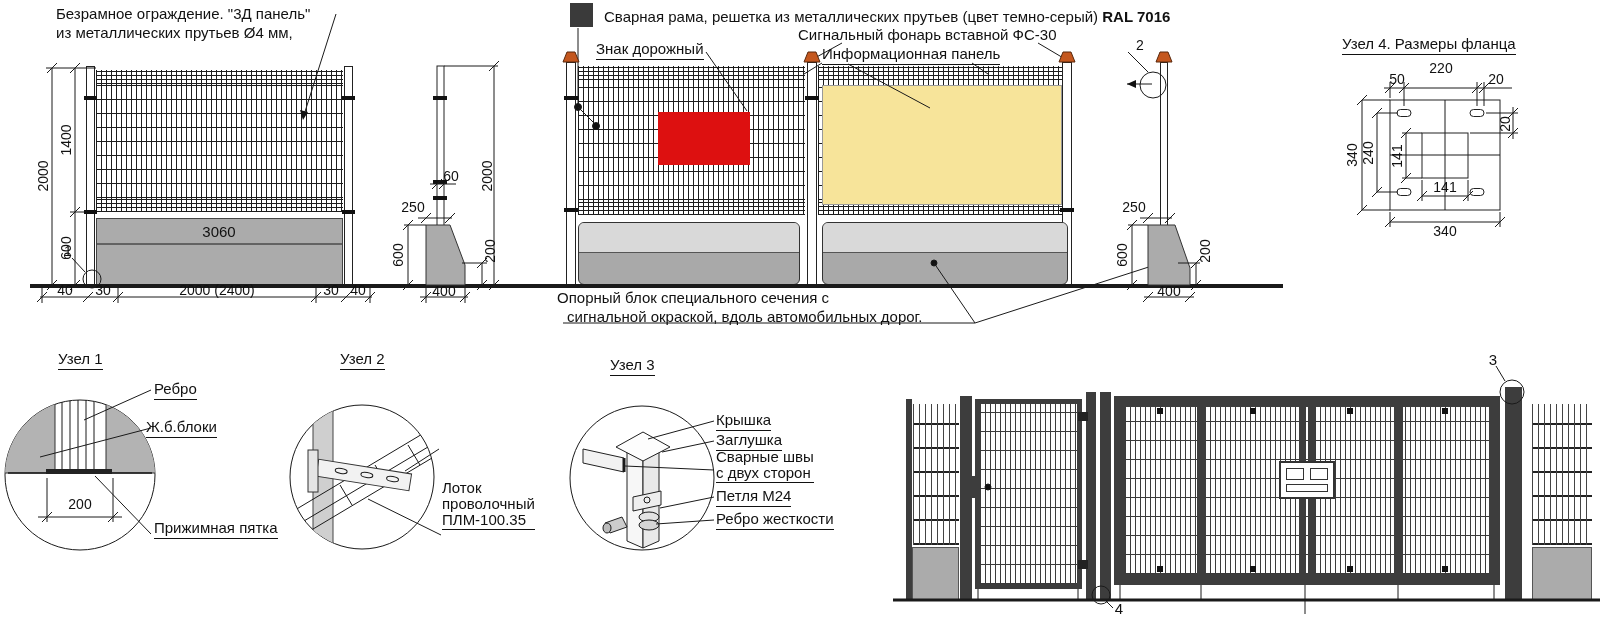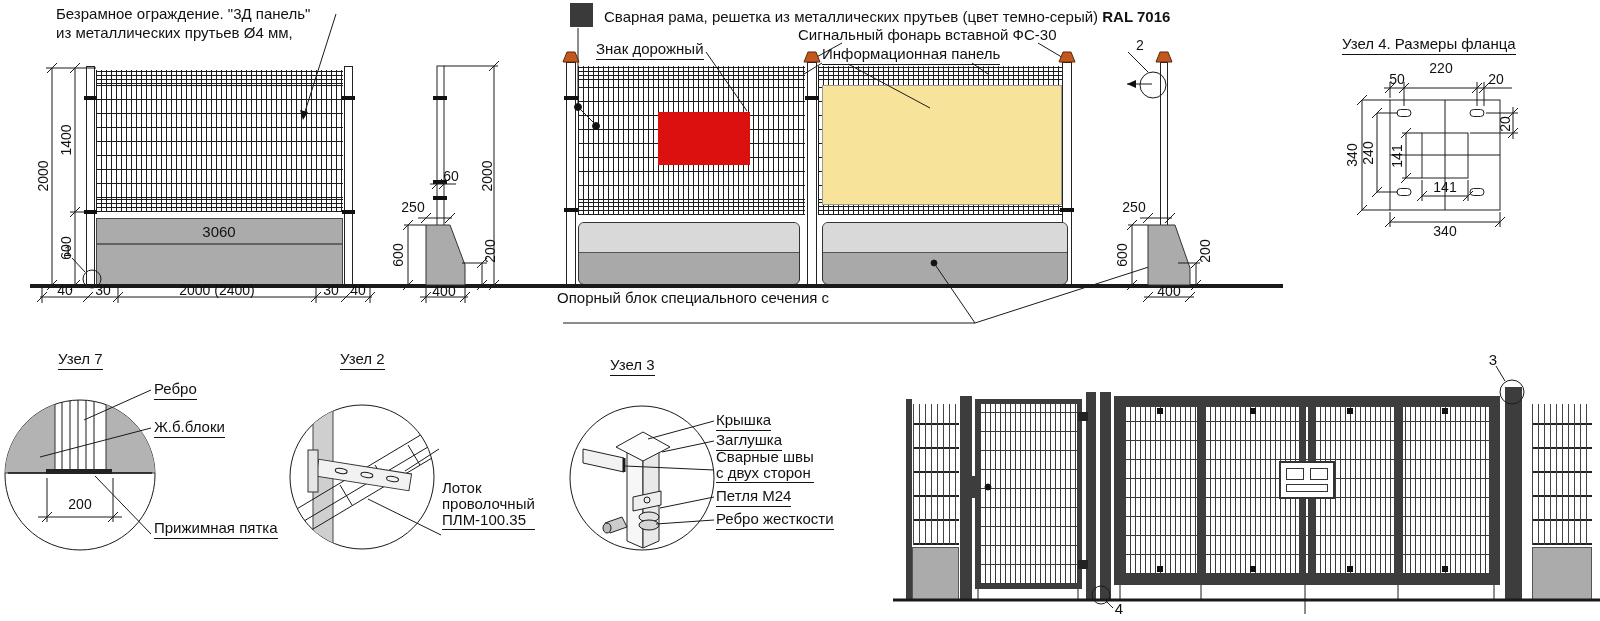--- a/index.html
+++ b/index.html
@@ -366,20 +366,21 @@
   <div class="lbl" style="left:604px;top:7px">
     <span>Сварная рама, решетка из металлических прутьев  (цвет темно-серый) </span><b>RAL 7016</b>
   </div>
 
   <div class="lbl" style="left:596px;top:39px"><span class="u">Знак дорожный</span></div>
   <div class="lbl" style="left:798px;top:25px"><span>Сигнальный фонарь вставной ФС-30</span></div>
   <div class="lbl" style="left:822px;top:44px"><span class="u">Информационная панель</span></div>
 
   <div class="lbl" style="left:557px;top:288px">
     <div>Опорный блок специального сечения с</div>
+    <div style="padding-left:10px">сигнальной окраской, вдоль автомобильных дорог.</div>
   </div>
 
   <div class="dimr" style="left:43px;top:176px">2000</div>
   <div class="dimr" style="left:66px;top:140px">1400</div>
   <div class="dimr" style="left:66px;top:248px">600</div>
   <div class="dimc" style="left:68px;top:251px">1</div>
   <div class="dimc" style="left:219px;top:231px;font-size:15px">3060</div>
   <div class="dimc" style="left:65px;top:290px">40</div>
   <div class="dimc" style="left:103px;top:290px">30</div>
   <div class="dimc" style="left:217px;top:290px">2000 (2400)</div>
@@ -403,23 +404,23 @@
   <div class="dimc" style="left:1397px;top:79px">50</div>
   <div class="dimc" style="left:1441px;top:68px">220</div>
   <div class="dimc" style="left:1496px;top:79px">20</div>
   <div class="dimr" style="left:1505px;top:124px">20</div>
   <div class="dimr" style="left:1352px;top:155px">340</div>
   <div class="dimr" style="left:1368px;top:153px">240</div>
   <div class="dimr" style="left:1397px;top:156px">141</div>
   <div class="dimc" style="left:1445px;top:187px">141</div>
   <div class="dimc" style="left:1445px;top:231px">340</div>
 
-  <div class="lbl" style="left:58px;top:349px"><span class="u">Узел 7</span></div>
+  <div class="lbl" style="left:58px;top:349px"><span class="u">Узел 1</span></div>
   <div class="lbl" style="left:154px;top:379px"><span class="u">Ребро</span></div>
-  <div class="lbl" style="left:154px;top:417px"><span class="u">Ж.б.блоки</span></div>
+  <div class="lbl" style="left:146px;top:417px"><span class="u">Ж.б.блоки</span></div>
   <div class="dimc" style="left:80px;top:504px">200</div>
   <div class="lbl" style="left:154px;top:518px"><span class="u">Прижимная пятка</span></div>
 
   <div class="lbl" style="left:340px;top:349px"><span class="u">Узел 2</span></div>
   <div class="lbl pre" style="left:442px;top:480px;line-height:16px"><span class="u pre">Лоток
 проволочный
  ПЛМ-100.35</span></div>
 
   <div class="lbl" style="left:610px;top:355px"><span class="u">Узел 3</span></div>
   <div class="lbl" style="left:716px;top:410px"><span class="u">Крышка</span></div>

